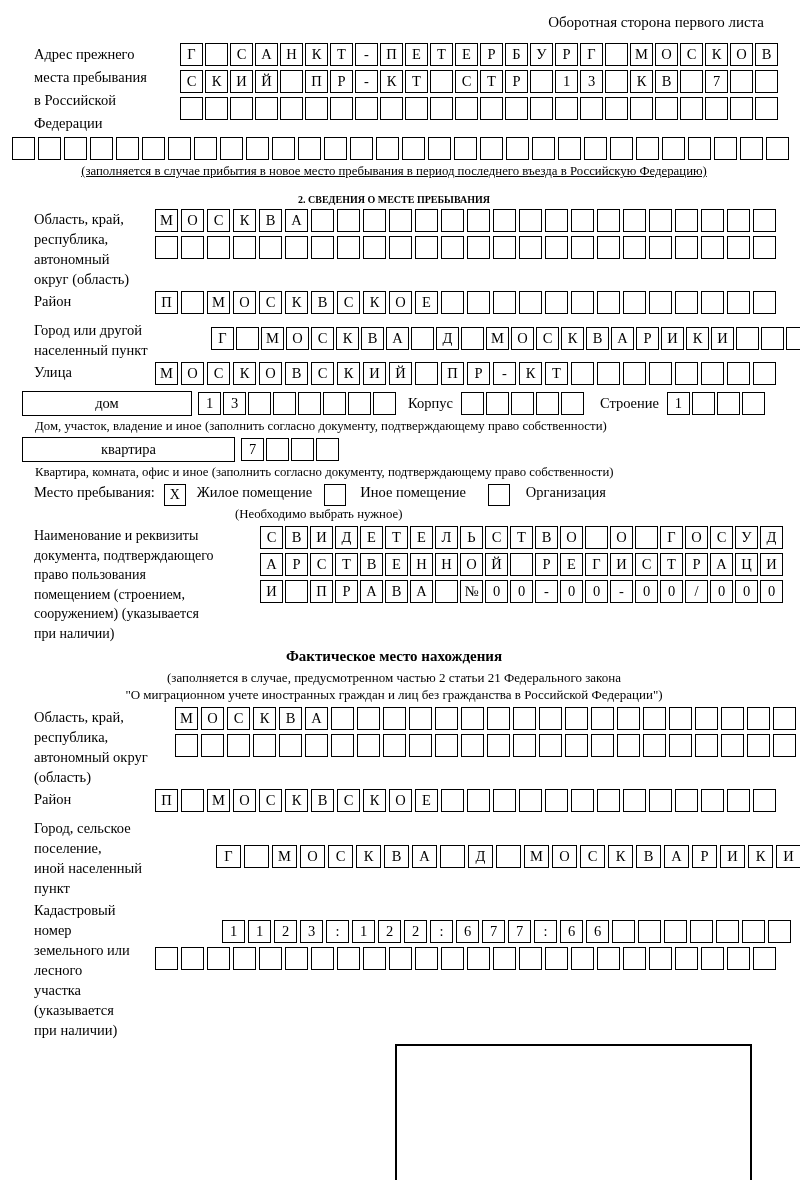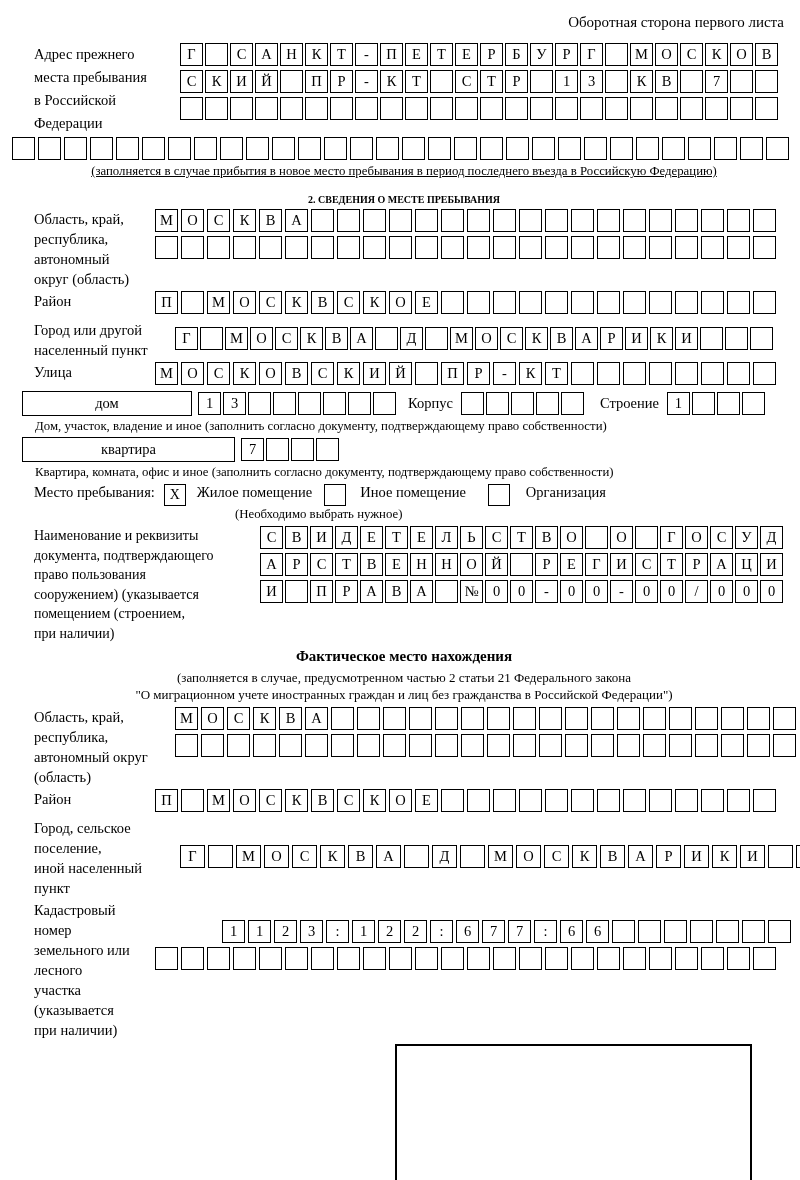--- a/index.html
+++ b/index.html
@@ -1,31 +1,31 @@
 <!DOCTYPE html>
 <html><head>
 <meta charset="utf-8">
 <style>
   html,body{margin:0;padding:0;background:#fff;}
   .page{width:800px;height:1180px;background:#fff;color:#000;
     font-family:"Liberation Serif","DejaVu Serif",serif;
-    padding:14px 2px 0 10px;box-sizing:border-box;overflow:hidden;position:relative;}
+    padding:14px 22px 0 10px;box-sizing:border-box;overflow:hidden;position:relative;}
   .hdr{text-align:right;font-size:15px;padding-right:14px;margin-bottom:12px;}
   .cells{display:flex;margin-bottom:4px;}
   .cell{flex:0 0 auto;width:23px;height:23px;border:1.7px solid #000;box-sizing:border-box;
     margin-right:2px;display:flex;align-items:center;justify-content:center;
     font-size:14.5px;line-height:1;}
   .p26 .cell{margin-right:3px;}
   .p28 .cell{width:25px;margin-right:3px;}
   .lbl{font-size:14.5px;line-height:20px;}
   .b1{display:flex;margin-bottom:2px;}
   .b1 .lbl{flex:0 0 170px;padding-left:24px;box-sizing:border-box;line-height:23px;}
   .field{display:flex;margin-bottom:2px;}
   .field .lbl{flex:0 0 145px;padding-left:24px;box-sizing:border-box;}
-  .field.vcenter{align-items:center;}
+  .field.vcenter{align-items:center;gap:36px;}
   .docfield .lbl{flex:0 0 250px;padding-left:24px;line-height:19.5px;font-size:14px;}
   .fullrow{margin-left:2px;}
   .ml20{margin-left:20px;}
   .ml25{margin-left:25px;}
   .ml67{margin-left:67px;}
   .cap{font-size:12.8px;}
   .cap.center{text-align:center;margin:1px 0 15px 0;text-decoration:underline;}
   .cap.left{margin:0 0 3px 25px;}
   .sec-title{text-align:center;font-weight:bold;font-size:10px;margin:2px 0 4px 0;}
   .domrow{display:flex;align-items:center;margin:1px 0 3px 12px;}
@@ -385,22 +385,22 @@
     <span class="chk c3"></span>
     <span class="olbl3">Организация</span>
   </div>
   <div class="mesto-cap">(Необходимо выбрать нужное)</div>
 
   <div class="field docfield">
     <div class="lbl">
         <div>Наименование и реквизиты</div>
         <div>документа, подтверждающего</div>
         <div>право пользования</div>
+        <div>помещением (строением,</div>
         <div>сооружением) (указывается</div>
-        <div>помещением (строением,</div>
         <div>при наличии)</div>
       </div>
     <div>
       <div class="cells">
           <span class="cell">С</span>
           <span class="cell">В</span>
           <span class="cell">И</span>
           <span class="cell">Д</span>
           <span class="cell">Е</span>
           <span class="cell">Т</span>

